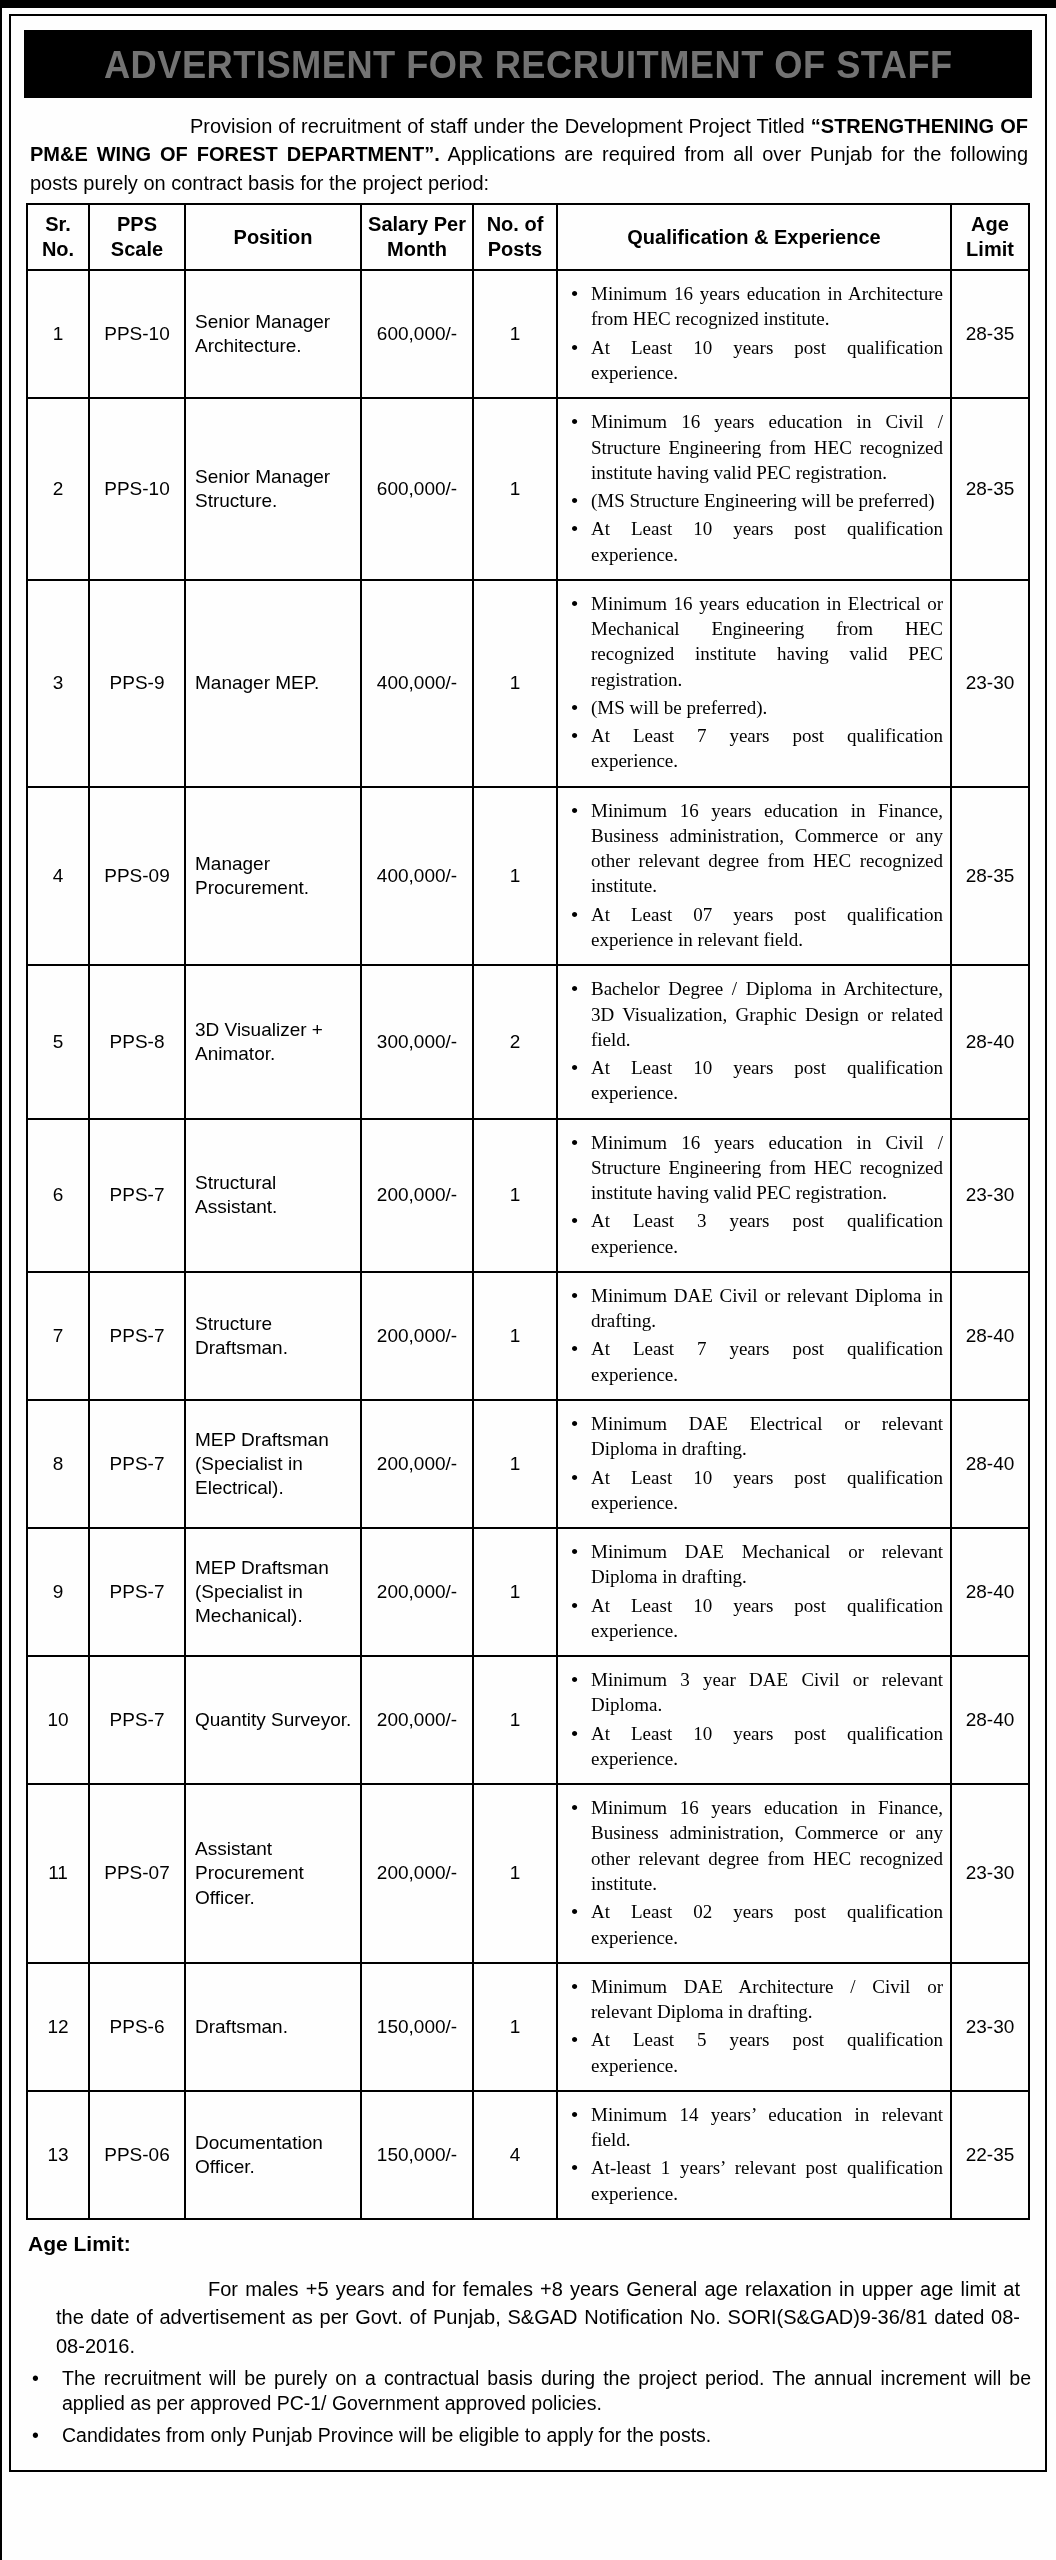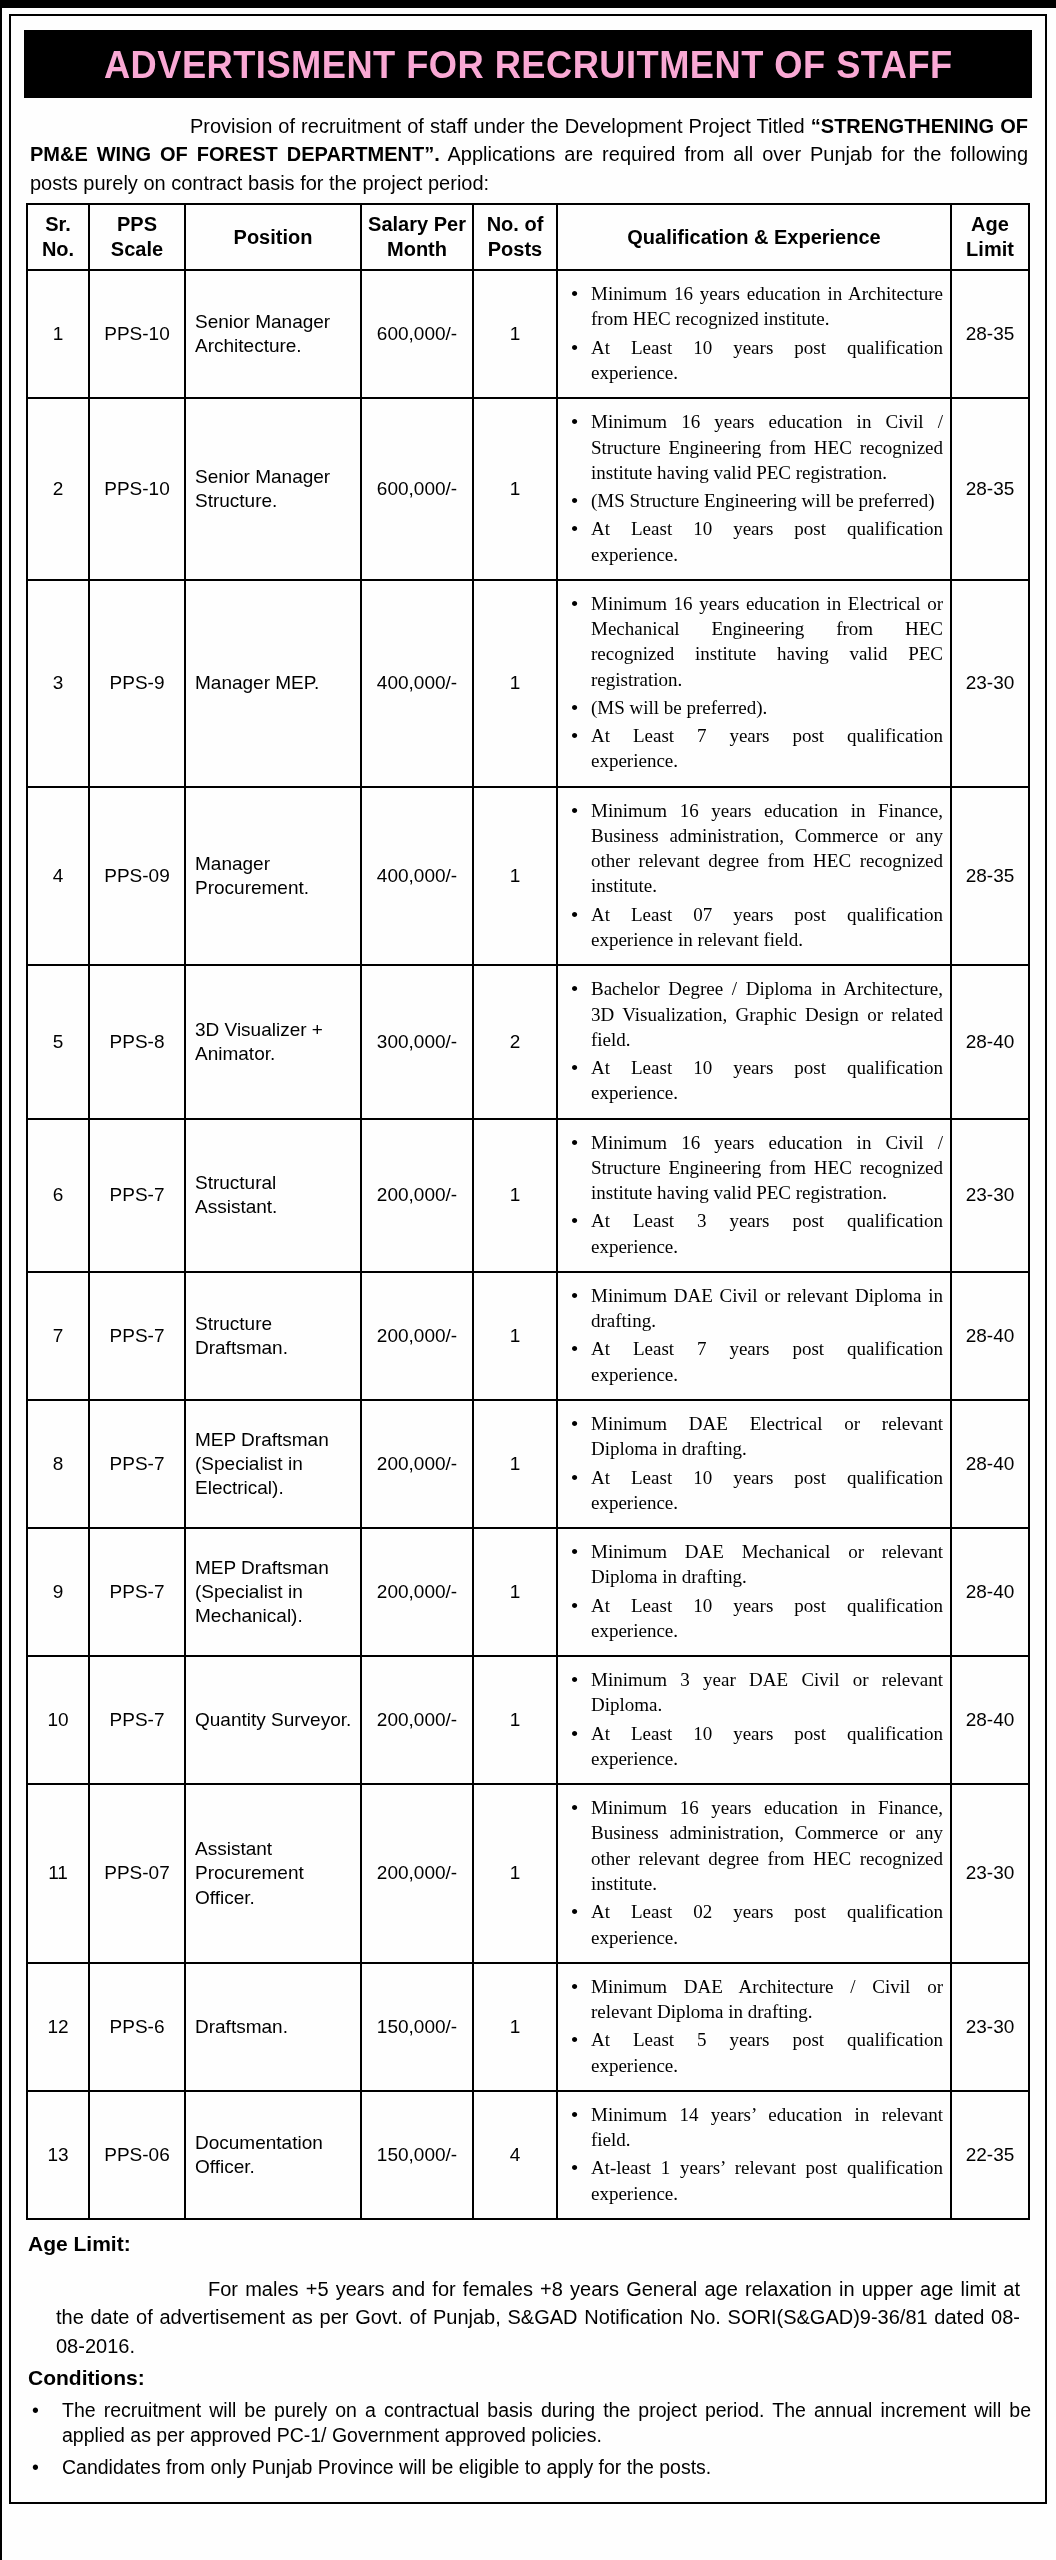--- a/index.html
+++ b/index.html
@@ -12,21 +12,21 @@
     box-sizing:border-box;
     border-left:2px solid #000;
   }
   .topbar { height:8px; background:#000; width:100%; }
   .frame {
     margin:6px 9px 0 7px;
     border:2px solid #000;
     padding:10px 11px 6px 11px;
   }
   .title-bar {
-    background:#000; color:#f9a8d4;
+    background:#000; color:#737373;
     text-align:center;
     padding:13px 0 11px;
     margin:4px 2px 12px;
   }
   .title-text {
     display:inline-block;
     font-size:39px; font-weight:bold;
     transform:scaleX(.93);
     letter-spacing:.5px;
     white-space:nowrap;
@@ -348,21 +348,20 @@
               </div>
             </td>
             <td class="cell-age">22-35</td>
           </tr>
         </tbody>
     </table>
 
     <div class="age-heading">Age Limit:</div>
     <p class="age-text">For males +5 years and for females +8 years General age relaxation in upper age limit at the date of advertisement as per Govt. of Punjab, S&amp;GAD Notification No. SORI(S&amp;GAD)9-36/81 dated 08-08-2016.</p>
 
-    <div class="cond-heading">Conditions:</div>
     <div class="conditions" id="conditions">
         <div class="cond-item">
           <span class="cond-dot">•</span>
           <span class="cond-text">The recruitment will be purely on a contractual basis during the project period. The annual increment will be applied as per approved PC-1/ Government approved policies.</span>
         </div>
         <div class="cond-item">
           <span class="cond-dot">•</span>
           <span class="cond-text">Candidates from only Punjab Province will be eligible to apply for the posts.</span>
         </div>
       </div>

